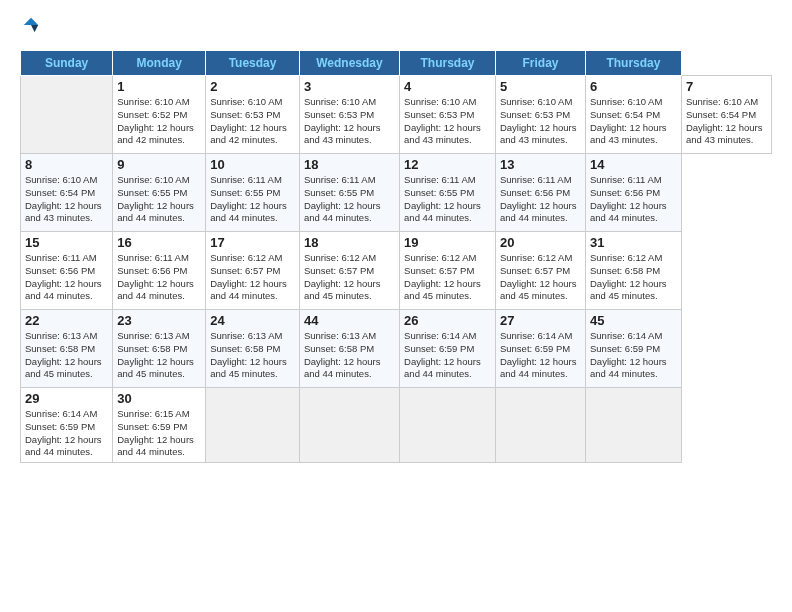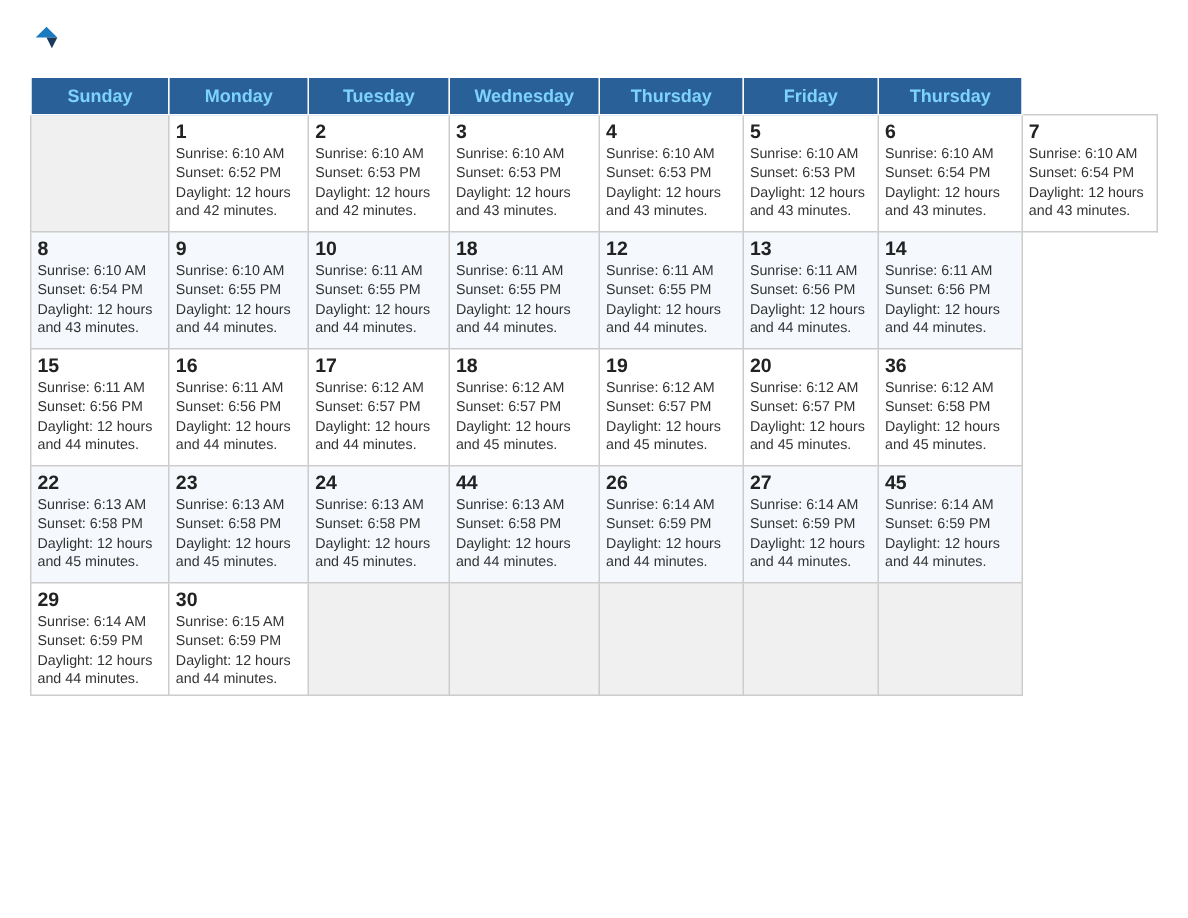--- a/index.html
+++ b/index.html
@@ -213,21 +213,21 @@
         </td>
           <td>
           <span class="day-num">19</span>
           <span class="day-info">Sunrise: 6:12 AM<br>Sunset: 6:57 PM<br>Daylight: 12 hours and 45 minutes.</span>
         </td>
           <td>
           <span class="day-num">20</span>
           <span class="day-info">Sunrise: 6:12 AM<br>Sunset: 6:57 PM<br>Daylight: 12 hours and 45 minutes.</span>
         </td>
           <td>
-          <span class="day-num">36</span>
+          <span class="day-num">31</span>
           <span class="day-info">Sunrise: 6:12 AM<br>Sunset: 6:58 PM<br>Daylight: 12 hours and 45 minutes.</span>
         </td>
         </tr>
         <tr>
           <td>
           <span class="day-num">22</span>
           <span class="day-info">Sunrise: 6:13 AM<br>Sunset: 6:58 PM<br>Daylight: 12 hours and 45 minutes.</span>
         </td>
           <td>
           <span class="day-num">23</span>

